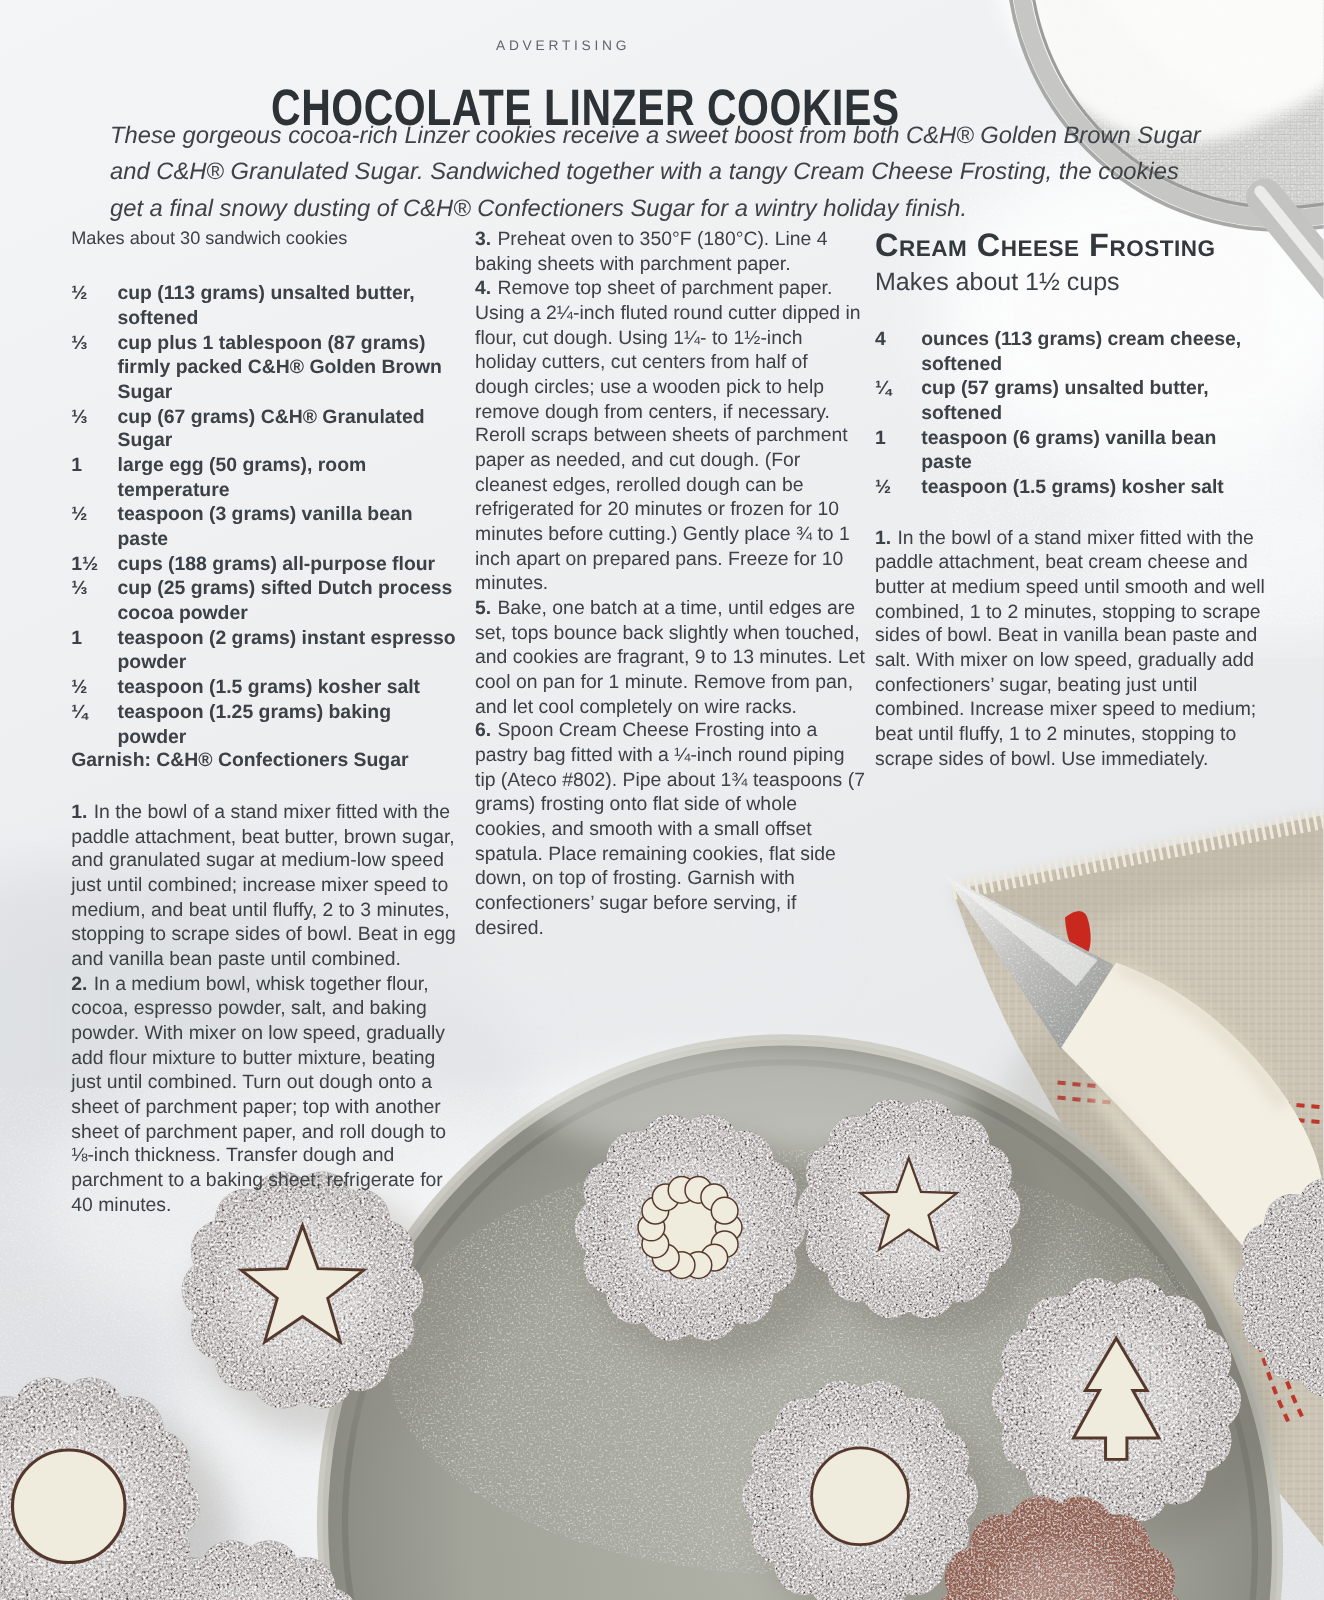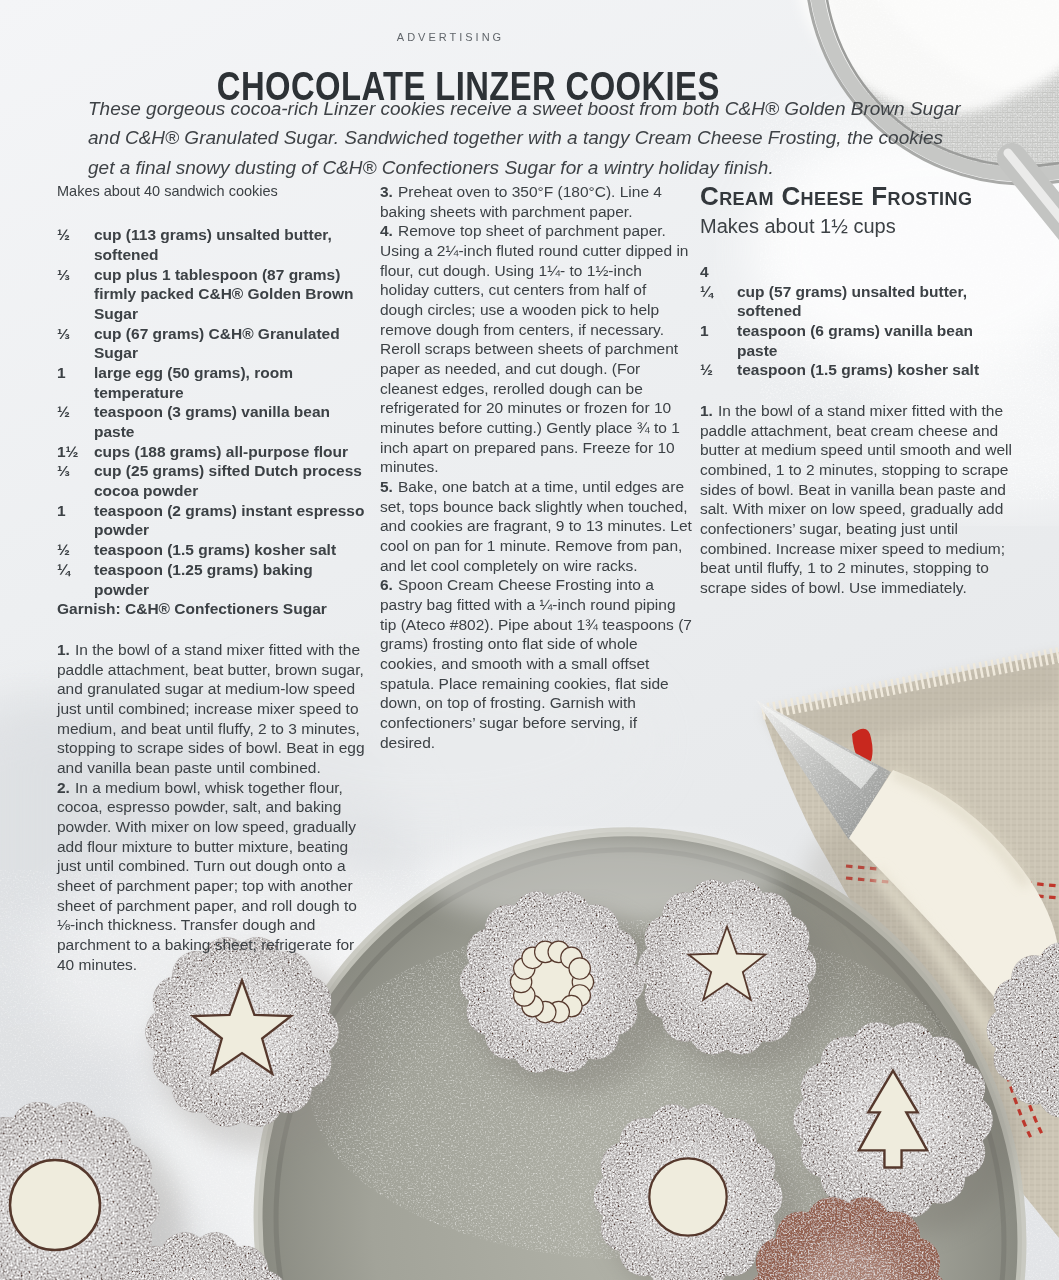--- a/index.html
+++ b/index.html
@@ -252,21 +252,21 @@
       </g>
     </g>
   </svg>
 
   <div class="content">
     <div class="kicker">ADVERTISING</div>
     <h1 class="title"><span class="tscale">CHOCOLATE LINZER COOKIES</span></h1>
     <p class="intro">These gorgeous cocoa-rich Linzer cookies receive a sweet boost from both C&amp;H® Golden Brown Sugar and C&amp;H® Granulated Sugar. Sandwiched together with a tangy Cream Cheese Frosting, the cookies get a final snowy dusting of C&amp;H® Confectioners Sugar for a wintry holiday finish.</p>
 
     <div class="col col-left">
-      <div class="yield">Makes about 40 sandwich cookies</div>
+      <div class="yield">Makes about 30 sandwich cookies</div>
 
       <div>
         <div class="ing">
             <span class="q">½</span>
             <span class="t">cup (113 grams) unsalted butter, softened</span>
           </div>
         <div class="ing">
             <span class="q">⅓</span>
             <span class="t">cup plus 1 tablespoon (87 grams) firmly packed C&amp;H® Golden Brown Sugar</span>
           </div>
@@ -318,20 +318,21 @@
       <p class="step"><b>6.</b><span>Spoon Cream Cheese Frosting into a pastry bag fitted with a ¼-inch round piping tip (Ateco #802). Pipe about 1¾ teaspoons (7 grams) frosting onto flat side of whole cookies, and smooth with a small offset spatula. Place remaining cookies, flat side down, on top of frosting. Garnish with confectioners’ sugar before serving, if desired.</span></p>
     </div>
 
     <div class="col col-right">
       <div class="fr-head">Cream Cheese Frosting</div>
       <div class="fr-yield">Makes about 1½ cups</div>
 
       <div>
         <div class="ing">
             <span class="q">4</span>
+            <span class="t">ounces (113 grams) cream cheese, softened</span>
           </div>
         <div class="ing">
             <span class="q">¼</span>
             <span class="t">cup (57 grams) unsalted butter, softened</span>
           </div>
         <div class="ing">
             <span class="q">1</span>
             <span class="t">teaspoon (6 grams) vanilla bean paste</span>
           </div>
         <div class="ing">

